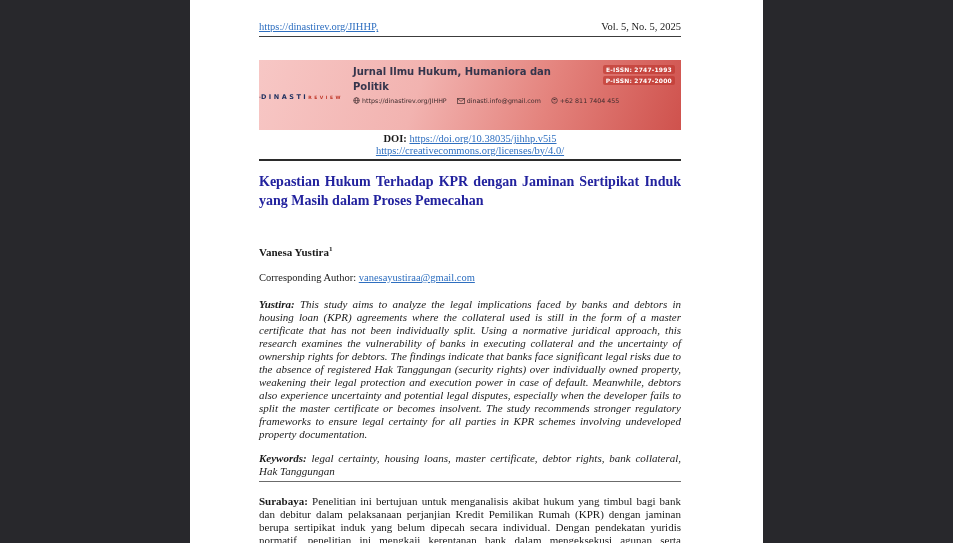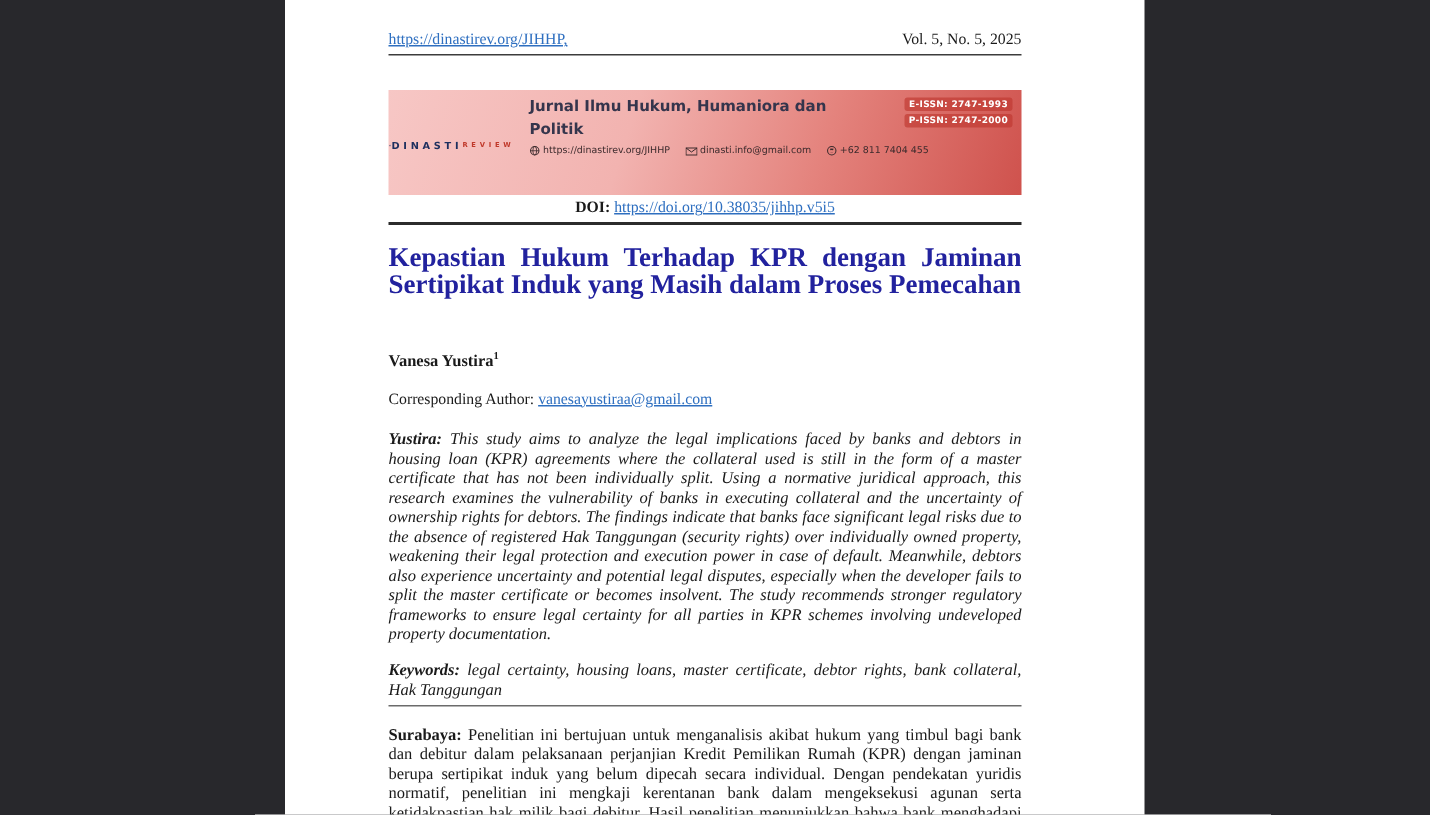--- a/index.html
+++ b/index.html
@@ -43,21 +43,21 @@
     font-size: 6px; font-weight: bold; padding: 1px 3px; border-radius: 2px;
     margin-bottom: 2px; letter-spacing: 0.2px;
   }
 
   
   .doi-block { text-align: center; margin-top: 3px; font-size: 10.5px; line-height: 11.5px; }
   .thick-rule { border-bottom: 2.2px solid #2b2b2b; margin-top: 3px; }
 
   
   .title {
-    margin-top: 12px; font-size: 18px; font-weight: bold; color: #22229e;
+    margin-top: 12px; font-size: 14px; font-weight: bold; color: #22229e;
     line-height: 18.5px; text-align: justify;
   }
   .author-line { margin-top: 36px; font-size: 11px; font-weight: bold; }
   .affil-line { font-size: 10.5px; line-height: 13px; }
   .corr-line { margin-top: 14px; font-size: 10.5px; }
   sup { font-size: 7px; vertical-align: super; line-height: 0; }
 
   .para { font-size: 11px; line-height: 13px; text-align: justify; }
   .abstract-para { margin-top: 15px; font-style: italic; }
   .keywords-para { margin-top: 11px; font-style: italic; }
@@ -126,20 +126,23 @@
           <span class="issn-badge">E-ISSN: 2747-1993</span>
           <span class="issn-badge">P-ISSN: 2747-2000</span>
         </div>
       </div>
 
       <div class="doi-block">
         <div>
           <span class="bold">DOI:</span>
           <a class="link">https://doi.org/10.38035/jihhp.v5i5</a>
         </div>
+        <div>
+          <a class="link">https://creativecommons.org/licenses/by/4.0/</a>
+        </div>
       </div>
       <div class="thick-rule"></div>
 
       <h1 class="title">Kepastian Hukum Terhadap KPR dengan Jaminan Sertipikat Induk yang Masih dalam Proses Pemecahan</h1>
 
       <div class="author-line">
         <span>Vanesa Yustira</span><sup>1</sup>
       </div>
       <div class="corr-line">
         <span>Corresponding Author: </span><a class="link">vanesayustiraa@gmail.com</a>

